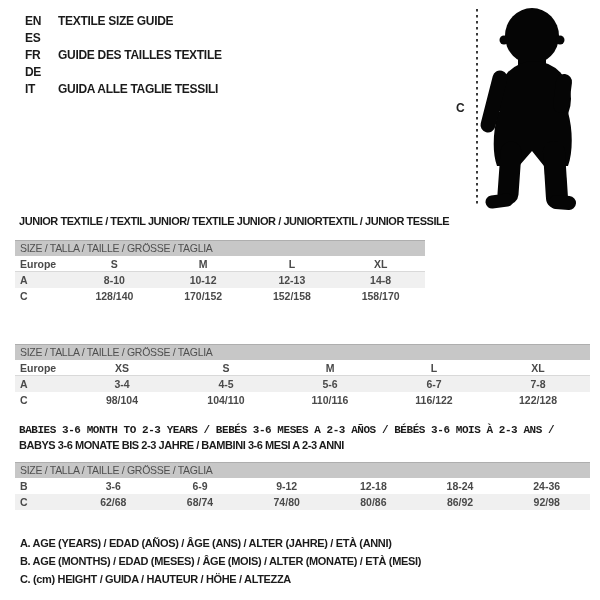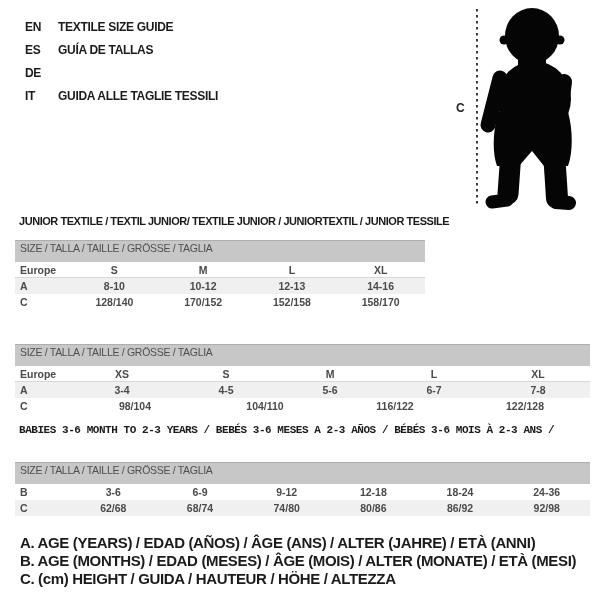--- a/index.html
+++ b/index.html
@@ -8,21 +8,21 @@
     background:#ffffff;
     font-family:"Liberation Sans", sans-serif;
     position:relative;
     overflow:hidden;
     -webkit-font-smoothing:antialiased;
   }
   .page { position:absolute; inset:0; }
 
   
   .lang-block { position:absolute; left:25px; top:13px; }
-  .lang-row { display:flex; height:17px; line-height:17px;margin-top:6px; }
+  .lang-row { display:flex; height:17px; line-height:17px; }
   .lang-code, .lang-label {
     font-weight:700; font-size:12px; color:#1b1b1b; letter-spacing:-0.3px; white-space:nowrap;
   }
   .lang-code { width:33px; }
 
   
   .figure { position:absolute; left:442px; top:4px; width:152px; height:206px; }
   .c-label {
     position:absolute; left:456px; top:101px;
     font-size:12px; font-weight:700; color:#232323;
@@ -34,51 +34,54 @@
     font-size:11px; font-weight:700; color:#1b1b1b;
     letter-spacing:-0.45px; white-space:nowrap;
   }
 
   
   .size-table { position:absolute; left:15px; font-size:10.5px; color:#4a4a4a; }
   .w-narrow { width:410px; }
   .w-wide   { width:575px; }
   .band {
     background:#c7c7c7; border-top:1px solid #aeaeae;
-    height:22px; line-height:14px; padding-left:5px;
+    height:16px; line-height:14px; padding-left:5px;
     color:#4f4f4f; letter-spacing:-0.3px; white-space:nowrap;
     box-sizing:border-box;
   }
   .trow { display:flex; height:16px; line-height:16px; box-sizing:border-box;font-weight:bold; }
   .trow.bordered { border-bottom:1px solid #d9d9d9; }
   .trow.shade { background:#f0f0f0; }
   .lbl { width:55px; padding-left:5px; box-sizing:border-box; white-space:nowrap; }
   .cell { flex:1; text-align:center; white-space:nowrap; }
 
   
   .legend { position:absolute; left:20px; top:534px; }
   .legend-line {
     height:18px; line-height:18px;
-    font-weight:700; font-size:15px; color:#1b1b1b;
+    font-weight:700; font-size:11px; color:#1b1b1b;
     letter-spacing:-0.35px; white-space:nowrap;
   }
 </style>
 </head>
 <body>
 
 <div class="page">
 
   <div class="lang-block">
     <div class="lang-row">
       <span class="lang-code">EN</span>
       <span class="lang-label">TEXTILE SIZE GUIDE</span>
     </div>
     <div class="lang-row">
       <span class="lang-code">ES</span>
-      <span class="lang-label">GUÍA DE TALLAS</span>
+    </div>
+    <div class="lang-row">
+      <span class="lang-code">FR</span>
+      <span class="lang-label">GUIDE DES TAILLES TEXTILE</span>
     </div>
     <div class="lang-row">
       <span class="lang-code">DE</span>
     </div>
     <div class="lang-row">
       <span class="lang-code">IT</span>
       <span class="lang-label">GUIDA ALLE TAGLIE TESSILI</span>
     </div>
   </div>
 
@@ -109,21 +112,21 @@
       <span class="cell">S</span>
       <span class="cell">M</span>
       <span class="cell">L</span>
       <span class="cell">XL</span>
     </div>
     <div class="trow shade">
       <span class="lbl">A</span>
       <span class="cell">8-10</span>
       <span class="cell">10-12</span>
       <span class="cell">12-13</span>
-      <span class="cell">14-16</span>
+      <span class="cell">14-8</span>
     </div>
     <div class="trow">
       <span class="lbl">C</span>
       <span class="cell">128/140</span>
       <span class="cell">170/152</span>
       <span class="cell">152/158</span>
       <span class="cell">158/170</span>
     </div>
   </div>
 
@@ -142,26 +145,28 @@
       <span class="cell">3-4</span>
       <span class="cell">4-5</span>
       <span class="cell">5-6</span>
       <span class="cell">6-7</span>
       <span class="cell">7-8</span>
     </div>
     <div class="trow">
       <span class="lbl">C</span>
       <span class="cell">98/104</span>
       <span class="cell">104/110</span>
+      <span class="cell">110/116</span>
       <span class="cell">116/122</span>
       <span class="cell">122/128</span>
     </div>
   </div>
 
   <div class="section-title" style="top:424px;font-family:Liberation Mono, monospace;">BABIES 3-6 MONTH TO 2-3 YEARS / BEBÉS 3-6 MESES A 2-3 AÑOS / BÉBÉS 3-6 MOIS À 2-3 ANS /</div>
+  <div class="section-title" style="top:439px;">BABYS 3-6 MONATE BIS 2-3 JAHRE / BAMBINI 3-6 MESI A 2-3 ANNI</div>
   <div class="size-table w-wide" style="top:462px;">
     <div class="band">SIZE / TALLA / TAILLE / GRÖSSE / TAGLIA</div>
     <div class="trow">
       <span class="lbl">B</span>
       <span class="cell">3-6</span>
       <span class="cell">6-9</span>
       <span class="cell">9-12</span>
       <span class="cell">12-18</span>
       <span class="cell">18-24</span>
       <span class="cell">24-36</span>

